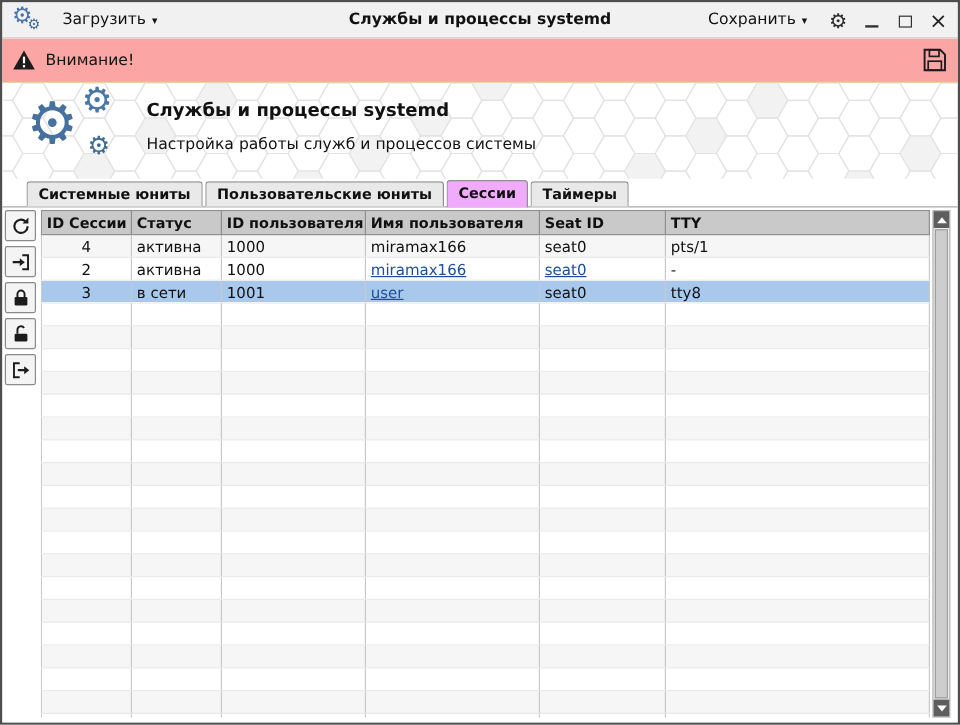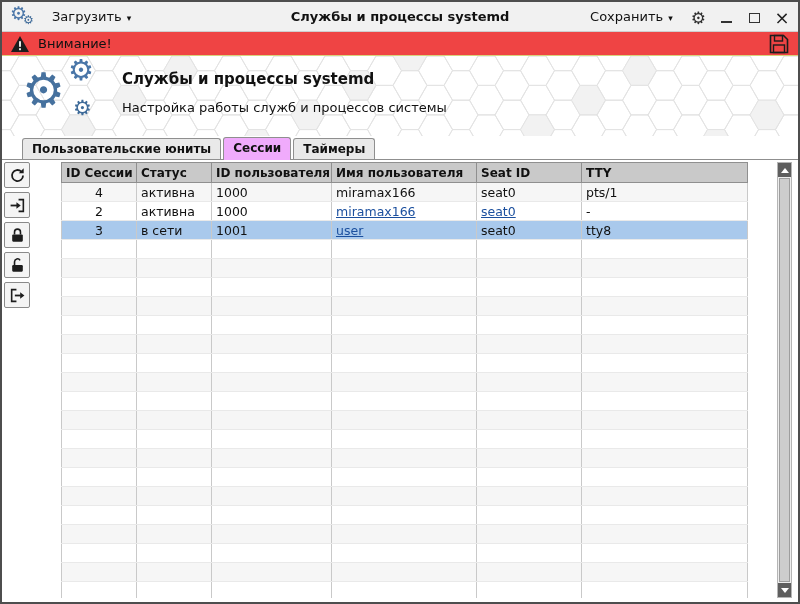--- a/index.html
+++ b/index.html
@@ -30,21 +30,21 @@
     font-weight:bold; font-size:13px; white-space:nowrap; color:#111;
   }
   .tb-right { margin-left:auto; display:flex; align-items:flex-end; gap:12px; }
   .gear-btn { font-size:17px; color:#2e2e2e; line-height:1; cursor:pointer; }
   .winctl { display:flex; align-items:center; justify-content:center; width:16px; height:18px; cursor:pointer; color:#222; }
   .min-glyph { width:11px; border-bottom:2px solid #333; height:2px; margin-top:8px;}
   .max-glyph { width:11px; height:10px; border:1.5px solid #333; }
   .close-glyph { font-size:18px; line-height:1; }
   
   .warnbar {
-    height:24px; background:#ef4444; border-bottom:1px solid #d9d27a;
+    height:37px; background:#fca5a5; border-bottom:1px solid #d9d27a;
     display:flex; align-items:center; gap:8px; padding:0 8px; flex:0 0 auto;
   }
   .warn-text { font-size:13px; color:#111; }
   .warn-save { margin-left:auto; display:flex; align-items:center; cursor:pointer; }
   
   .header { height:80px; background:#fff; position:relative; overflow:hidden; flex:0 0 auto; }
   .hexbg { position:absolute; left:0; top:0; width:796px; height:80px; }
   .logo { position:absolute; left:16px; top:2px; width:100px; height:76px; z-index:2; }
   .logo .g-big   { position:absolute; left:4px;  top:8px;  font-size:48px; line-height:1; color:#46719e; }
   .logo .g-med   { position:absolute; left:50px; top:-2px; font-size:29px; line-height:1; color:#4a76a8; }
@@ -57,21 +57,21 @@
     height:24px; display:flex; align-items:flex-end; padding-left:20px;
     border-bottom:1px solid #8f8f8f; background:#fff; flex:0 0 auto;
   }
   .tab {
     border:1px solid #8f8f8f; border-bottom:none; background:#e9e9e9;
     padding:3px 9px; font-size:12px; font-weight:bold; margin-right:2px;
     border-radius:3px 3px 0 0; cursor:pointer; white-space:nowrap; color:#111;
   }
   .tab.active { background:#f0abfc; margin-bottom:-1px; padding-bottom:5px; position:relative; z-index:2; }
   
-  .content { flex:1; display:flex; align-items:stretch; padding:2px 6px 4px 2px; overflow:hidden; background:#fff;gap:27px; }
+  .content { flex:1; display:flex; align-items:stretch; padding:2px 6px 4px 2px; overflow:hidden; background:#fff; }
   .side-toolbar { width:30px; display:flex; flex-direction:column; gap:4px; flex:0 0 auto; }
   .tool-btn {
     width:26px; height:26px; border:1px solid #8a8a8a; background:#f4f4f4;
     border-radius:2px; display:flex; align-items:center; justify-content:center; cursor:pointer;
   }
   .table-wrap { flex:1; overflow:hidden; }
   table { width:100%; border-collapse:collapse; table-layout:fixed; font-size:12.5px; }
   th {
     background:#c9c9c9; border:1px solid #8f8f8f; font-weight:bold; text-align:left;
     padding:2px 4px; height:20px; font-size:12px; white-space:nowrap; overflow:hidden; color:#111;
@@ -325,20 +325,21 @@
       <span class="g-med">⚙</span>
       <span class="g-small">⚙</span>
     </div>
     <div class="header-text">
       <div class="h-title">Службы и процессы systemd</div>
       <div class="h-sub">Настройка работы служб и процессов системы</div>
     </div>
   </div>
 
   <div class="tabs" id="tabs">
+      <div class="tab">Системные юниты</div>
       <div class="tab">Пользовательские юниты</div>
       <div class="tab active">Сессии</div>
       <div class="tab">Таймеры</div>
     </div>
 
   <div class="content">
     <div class="side-toolbar" id="toolbar">
         <div class="tool-btn">
           <svg viewBox="0 0 16 16" width="17" height="17">
             <path d="M13.2 8a5.2 5.2 0 1 1-1.6-3.7" fill="none" stroke="#1c1c1c" stroke-width="1.7"></path>

